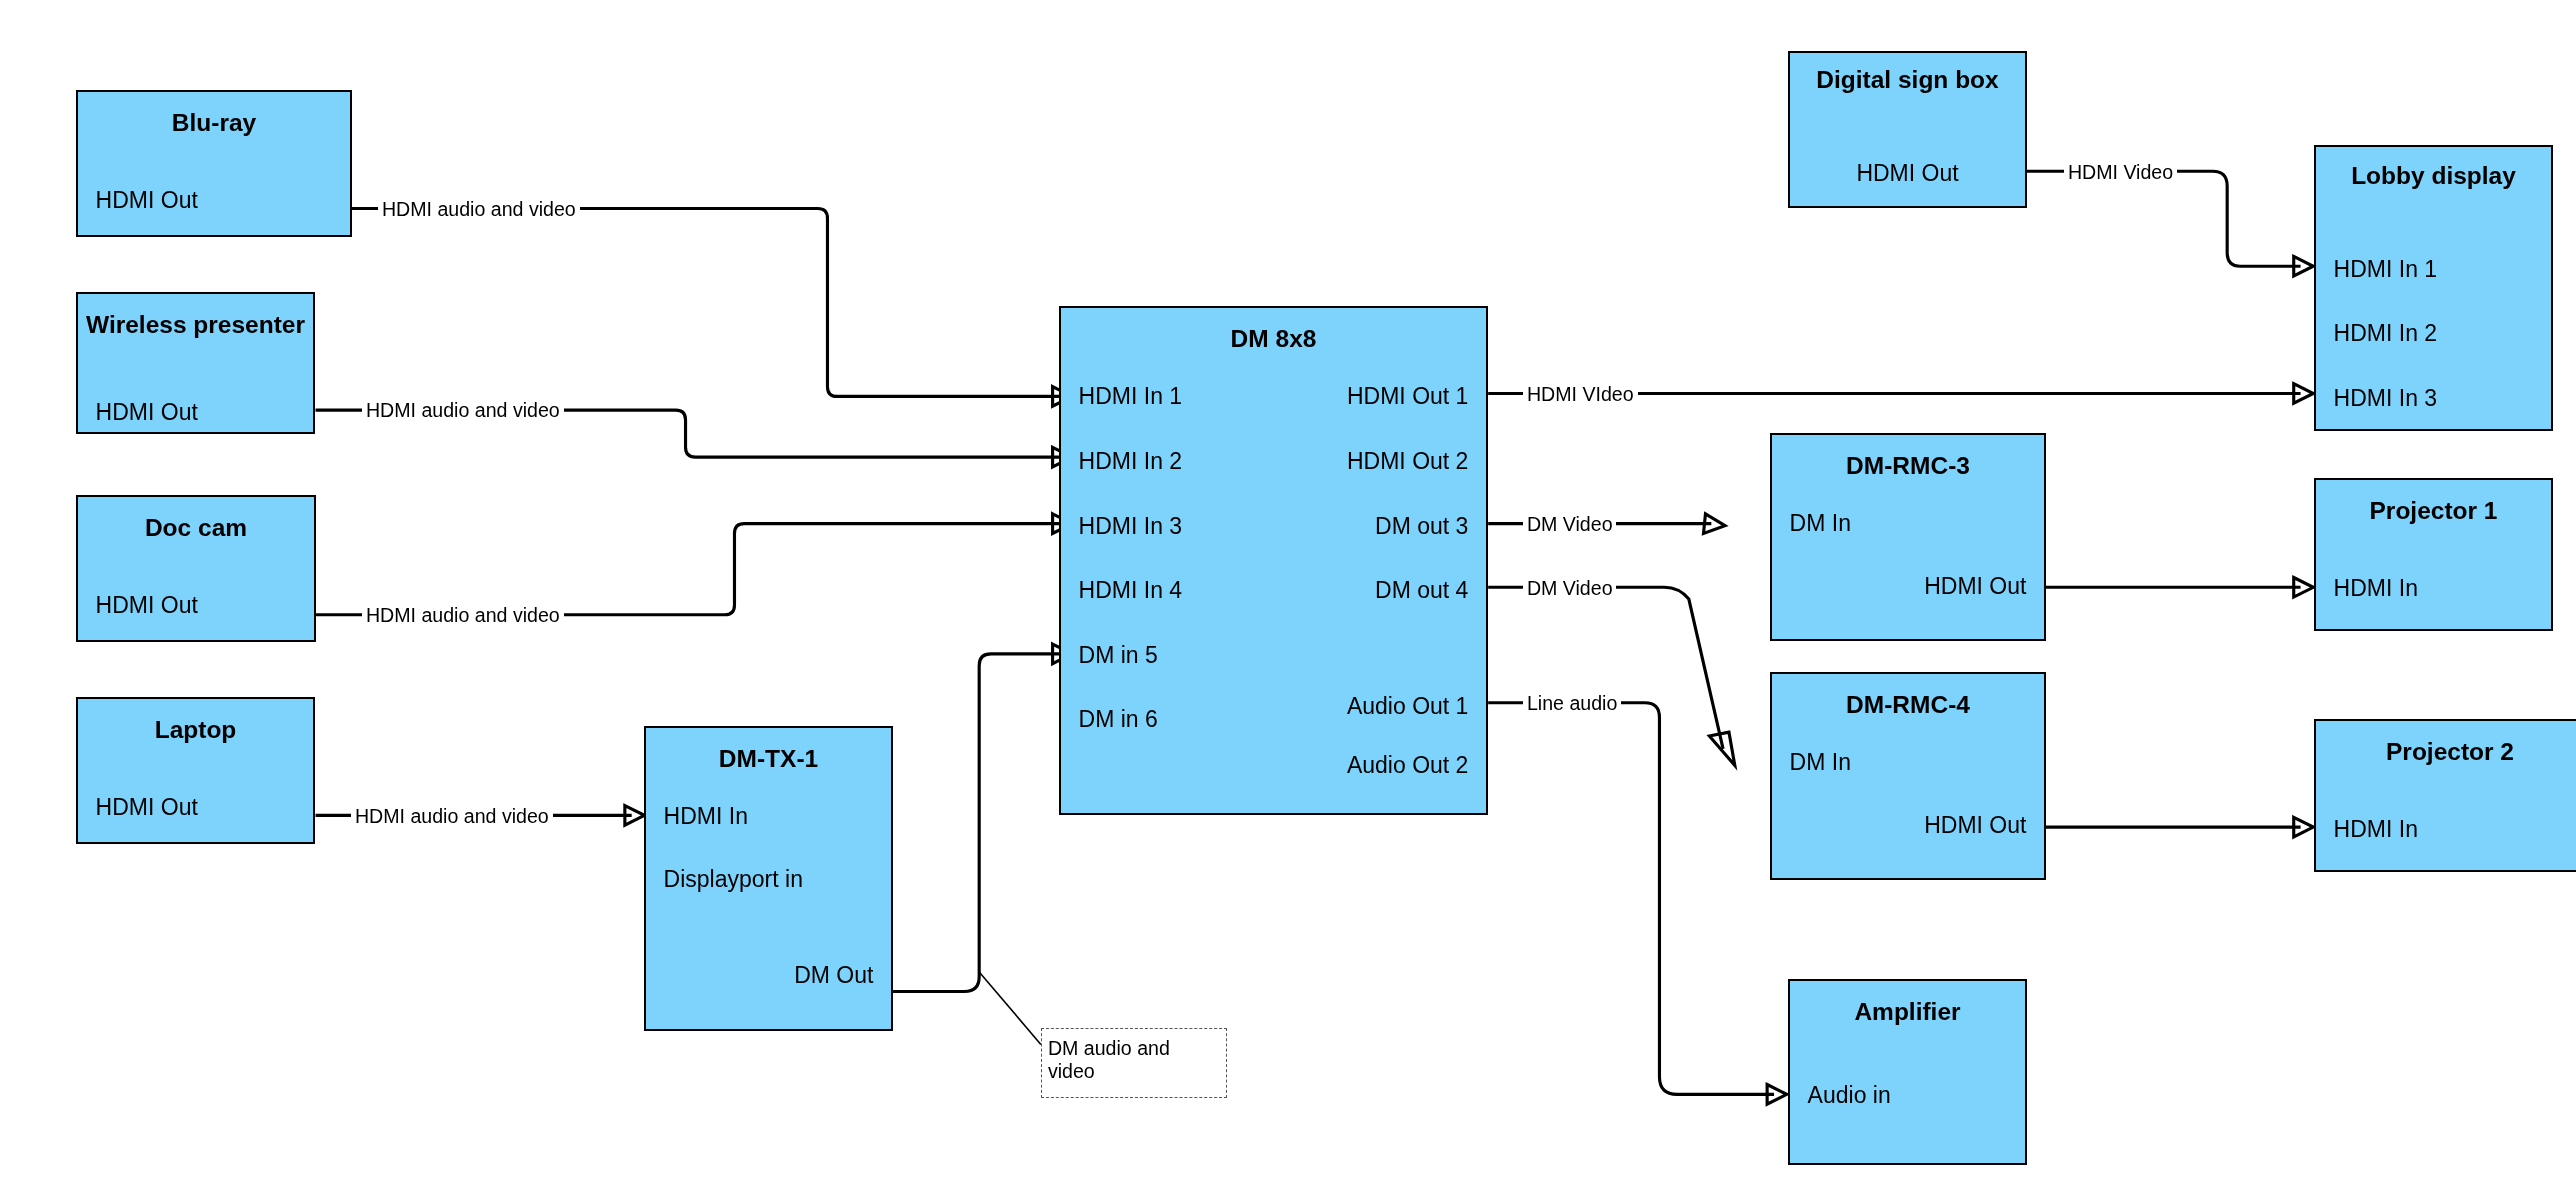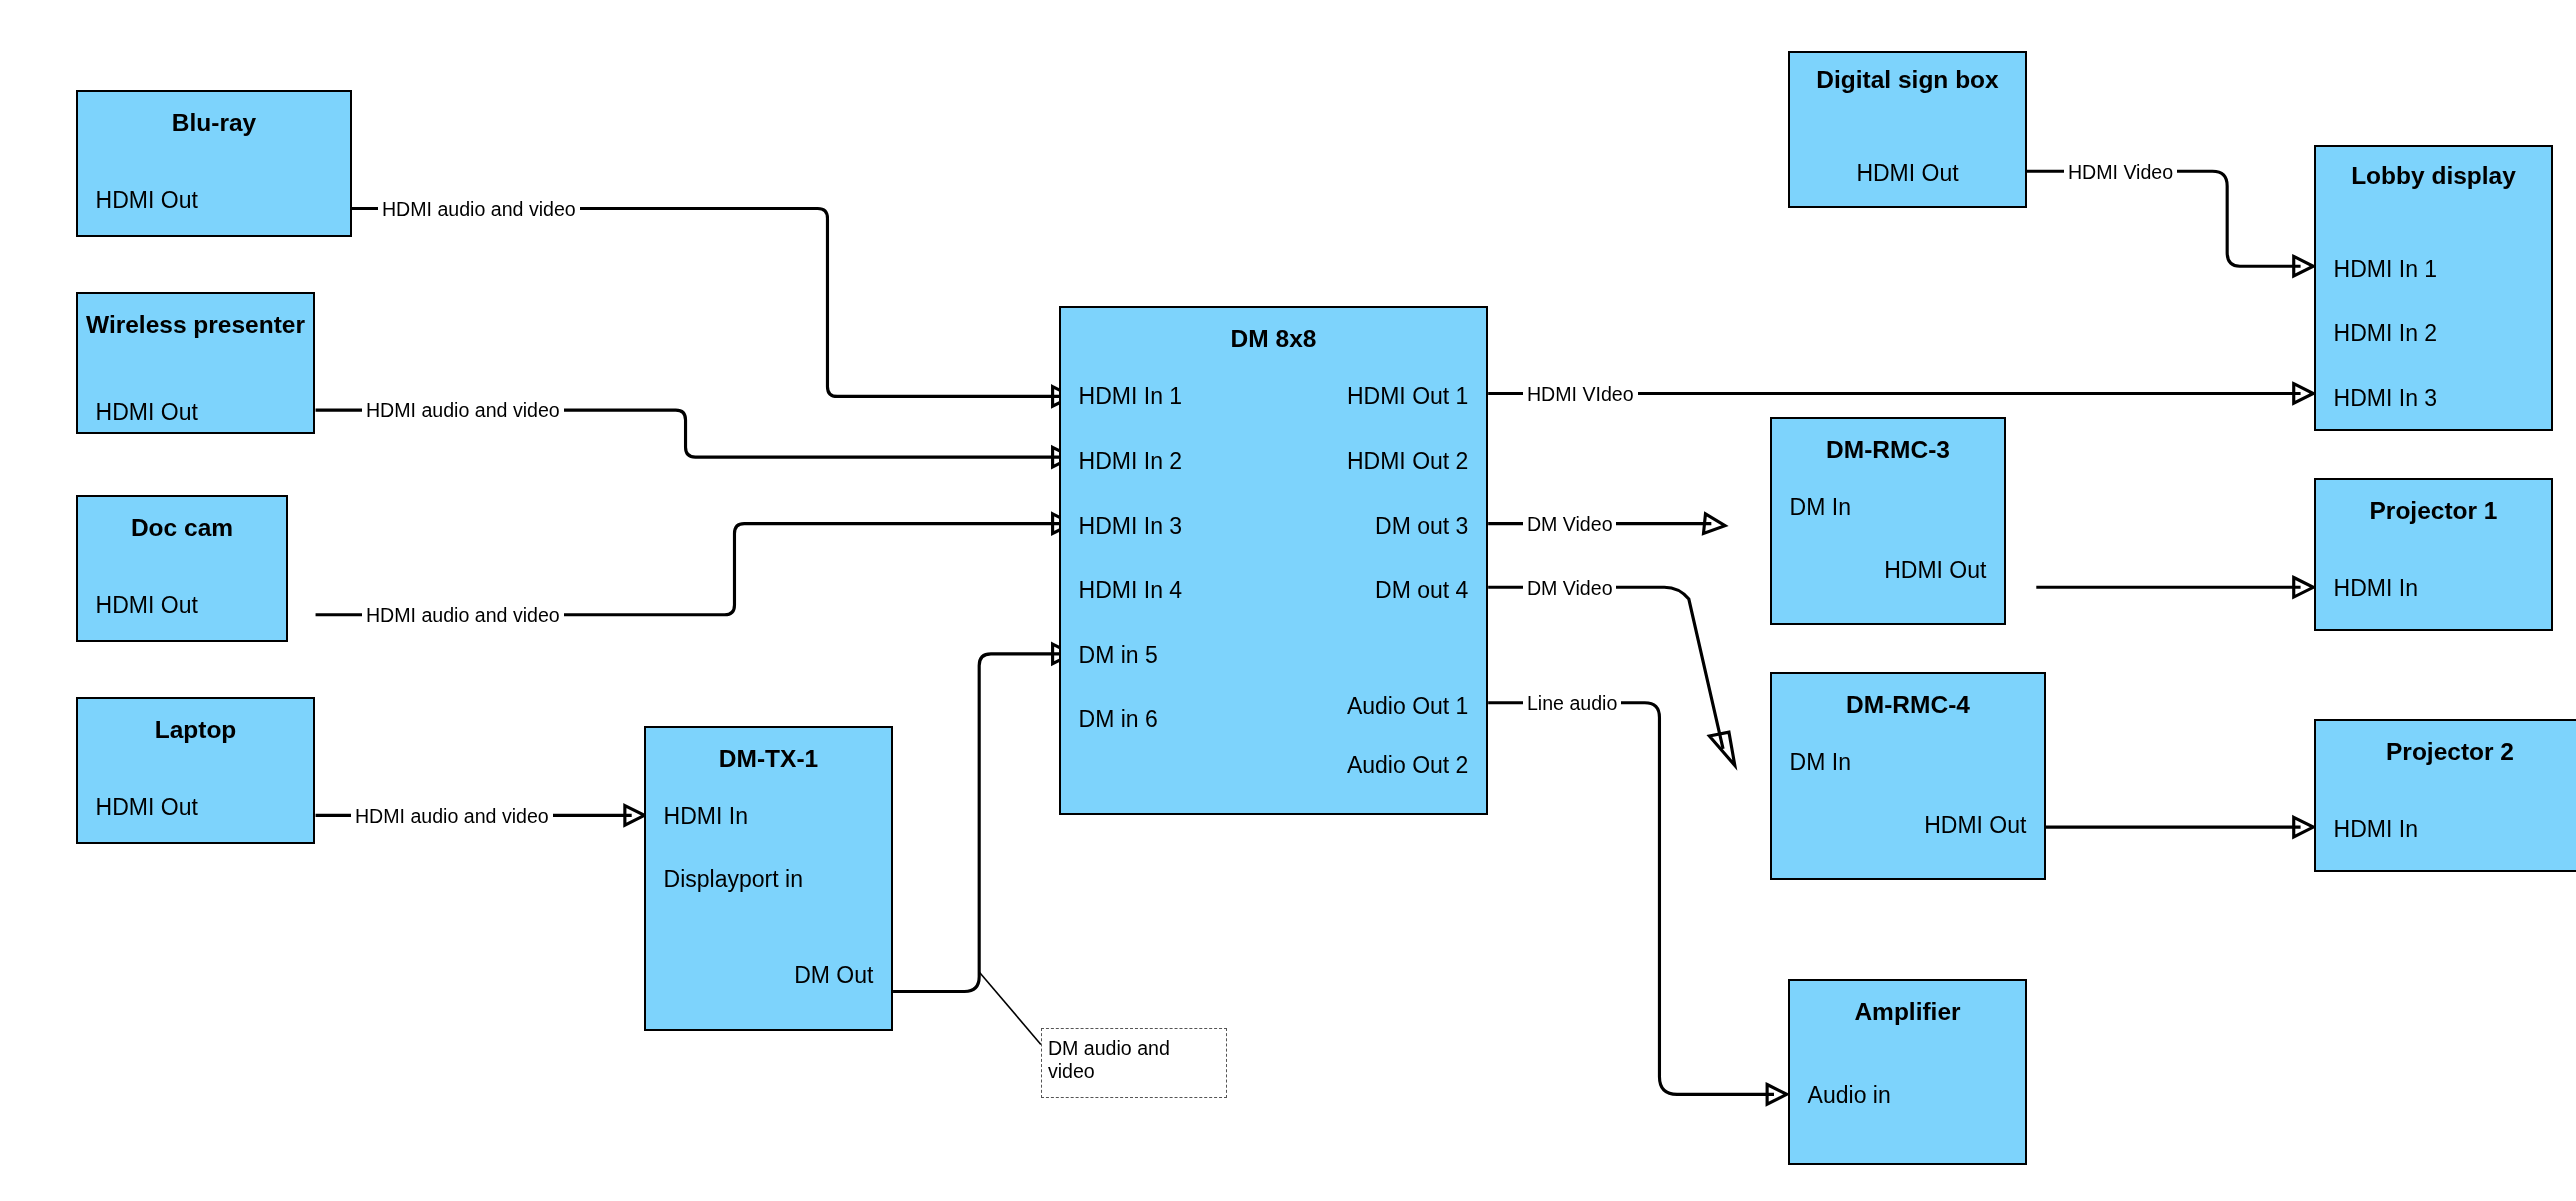--- a/index.html
+++ b/index.html
@@ -127,21 +127,21 @@
   <div class="node" style="left:76px; top:90px; width:276px; height:147px;">
     <div class="title">Blu-ray</div>
     <div class="port left" style="top:96px;">HDMI Out</div>
   </div>
 
   <div class="node" style="left:76px; top:292px; width:239px; height:142px;">
     <div class="title">Wireless presenter</div>
     <div class="port left" style="top:106px;">HDMI Out</div>
   </div>
 
-  <div class="node" style="left:76px; top:495px; width:212px; height:147px;">
+  <div class="node" style="left:76px; top:495px; width:240px; height:147px;">
     <div class="title">Doc cam</div>
     <div class="port left" style="top:96px;">HDMI Out</div>
   </div>
 
   <div class="node" style="left:76px; top:697px; width:239px; height:147px;">
     <div class="title">Laptop</div>
     <div class="port left" style="top:96px;">HDMI Out</div>
   </div>
 
   <div class="node" style="left:644px; top:726px; width:249px; height:305px;">
@@ -172,21 +172,21 @@
     <div class="port" style="top:108px; left:0; width:100%; text-align:center;">HDMI Out</div>
   </div>
 
   <div class="node" style="left:2314px; top:145px; width:239px; height:286px;">
     <div class="title" style="margin-top:13.7px;">Lobby display</div>
     <div class="port left" style="top:110px;">HDMI In 1</div>
     <div class="port left" style="top:174px;">HDMI In 2</div>
     <div class="port left" style="top:239px;">HDMI In 3</div>
   </div>
 
-  <div class="node" style="left:1770px; top:417px; width:236px; height:208px;">
+  <div class="node" style="left:1770px; top:433px; width:276px; height:208px;">
     <div class="title">DM-RMC-3</div>
     <div class="port left" style="top:76px;">DM In</div>
     <div class="port right" style="top:139px;">HDMI Out</div>
   </div>
 
   <div class="node" style="left:1770px; top:672px; width:276px; height:208px;">
     <div class="title">DM-RMC-4</div>
     <div class="port left" style="top:76px;">DM In</div>
     <div class="port right" style="top:139px;">HDMI Out</div>
   </div>

